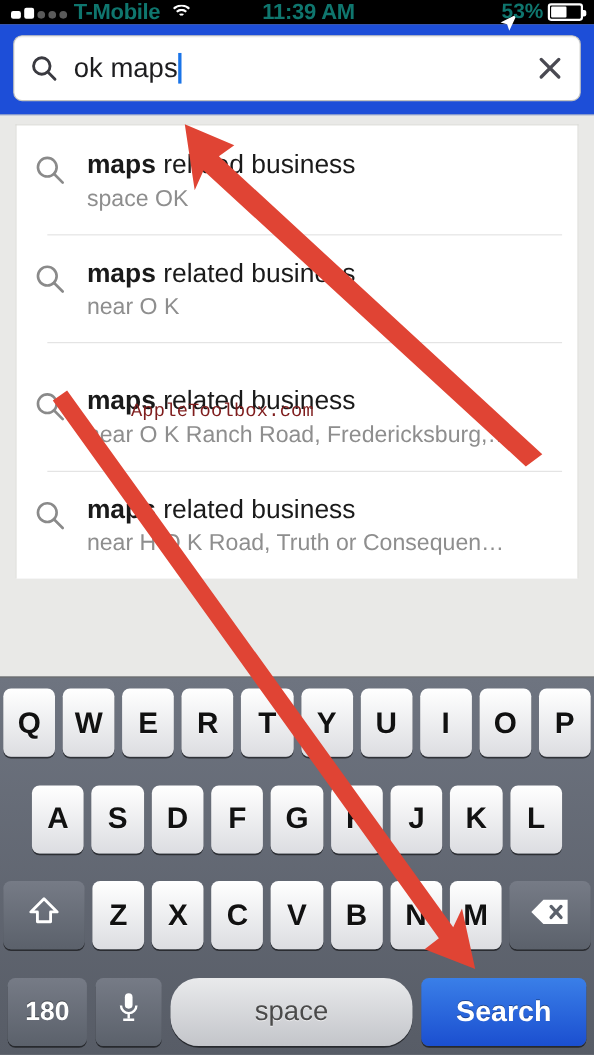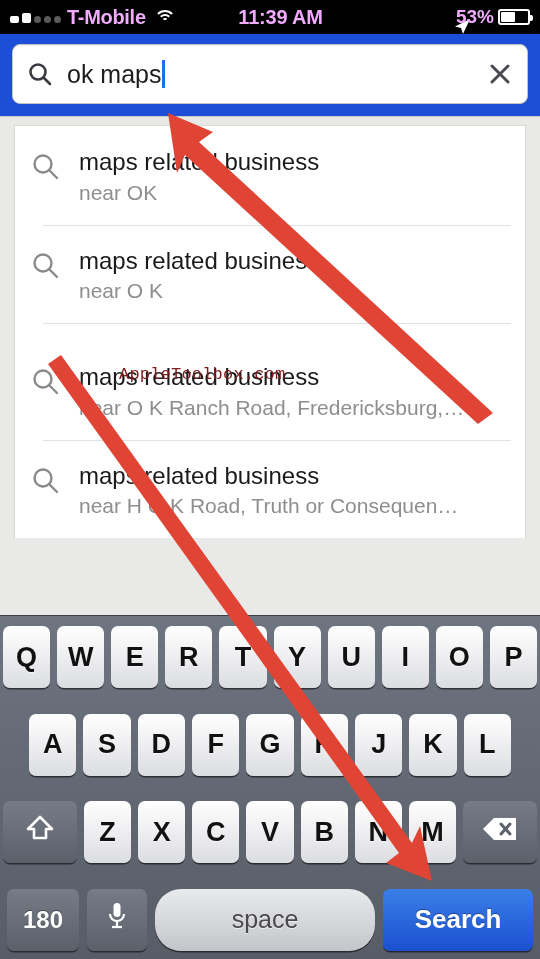--- a/index.html
+++ b/index.html
@@ -6,22 +6,22 @@
   html, body {
     width: 540px; height: 959px;
     background: #000;
     font-family: "Liberation Sans", sans-serif;
     overflow: hidden;
   }
   #screen { position: relative; width: 540px; height: 959px; background: #e9e9e7; }
 
   
   .statusbar {
-    position: relative; height: 34px; width: 100%;
-    background: #000; color: #f0abfc;
+    position: relative; height: 22px; width: 100%;
+    background: #000; color: #0f766e;
     display: flex; align-items: center;
   }
   .sb-left { display: flex; align-items: center; padding-left: 10px; gap: 6px; }
   .bars { display: flex; align-items: flex-end; gap: 3px; height: 12px; }
   .bars i { display: block; width: 7px; height: 7px; border-radius: 50%; background: #5a5a5a; }
   .bars i.on { background: #fff; height: 10px; width: 9px; border-radius: 2px; }
   .bars i.on.b1 { height: 7px; }
   .carrier { font-size: 20px; font-weight: bold; letter-spacing: -0.3px; }
   .wifi { width: 22px; height: 16px; position: relative; margin-left: 2px; }
   .wifi span {
@@ -96,21 +96,21 @@
     display: flex; align-items: flex-start;
     padding: 22px 16px 20px 16px; gap: 18px; position: relative;
   }
   .srow + .srow::before {
     content: ""; position: absolute; left: 28px; right: 14px; top: 0;
     height: 1px; background: #e2e2e2;
   }
   .smag { width: 30px; height: 30px; flex: 0 0 30px; margin-top: 4px; }
   .stext { flex: 1; min-width: 0; }
   .stitle { font-size: 24px; color: #1a1a1a; line-height: 1.15; white-space: nowrap; }
-  .stitle b { font-weight: normal; }
+  .stitle b { font-weight: bold; }
   .stitle span { font-weight: normal; }
   .ssub {
     font-size: 21px; color: #8e8e8e; margin-top: 5px;
     white-space: nowrap; overflow: hidden; text-overflow: ellipsis;
   }
   .watermark {
     position: absolute; left: 119px; top: 365px;
     font-family: "Liberation Mono", "DejaVu Sans Mono", monospace;
     font-size: 17px; color: #7f1d1d; letter-spacing: 0.2px; z-index: 5;
   }
@@ -216,21 +216,21 @@
 
       <div class="srow">
         <span class="smag">
           <svg width="30" height="30" viewBox="0 0 30 30">
             <circle cx="12" cy="12" r="8.5" fill="none" stroke="#8a8a8a" stroke-width="2.4"></circle>
             <line x1="18" y1="18" x2="26" y2="26" stroke="#8a8a8a" stroke-width="2.4" stroke-linecap="round"></line>
           </svg>
         </span>
         <span class="stext">
           <span class="stitle"><b>maps</b><span> related business</span></span>
-          <span class="ssub" style="display:block">near OK</span>
+          <span class="ssub" style="display:block">space OK</span>
         </span>
       </div>
 
       <div class="srow">
         <span class="smag">
           <svg width="30" height="30" viewBox="0 0 30 30">
             <circle cx="12" cy="12" r="8.5" fill="none" stroke="#8a8a8a" stroke-width="2.4"></circle>
             <line x1="18" y1="18" x2="26" y2="26" stroke="#8a8a8a" stroke-width="2.4" stroke-linecap="round"></line>
           </svg>
         </span>

